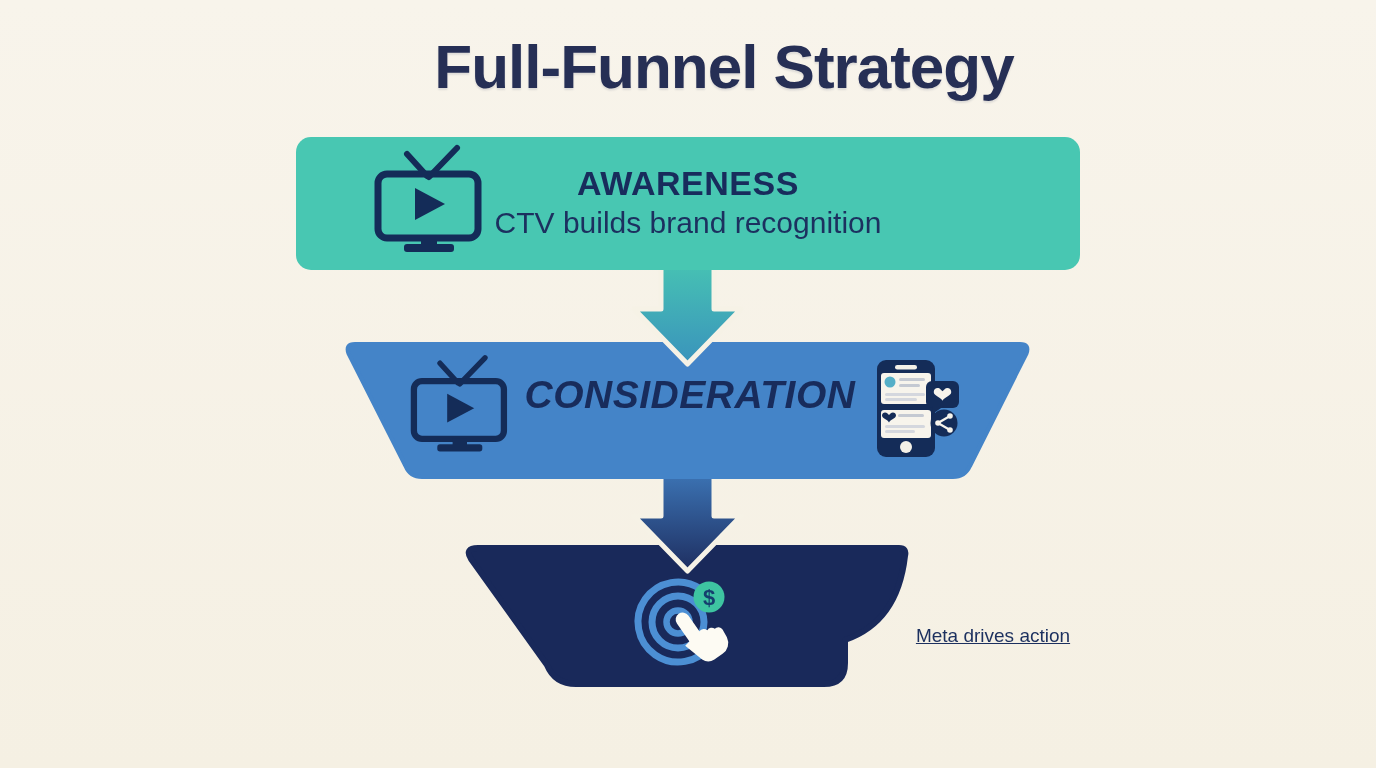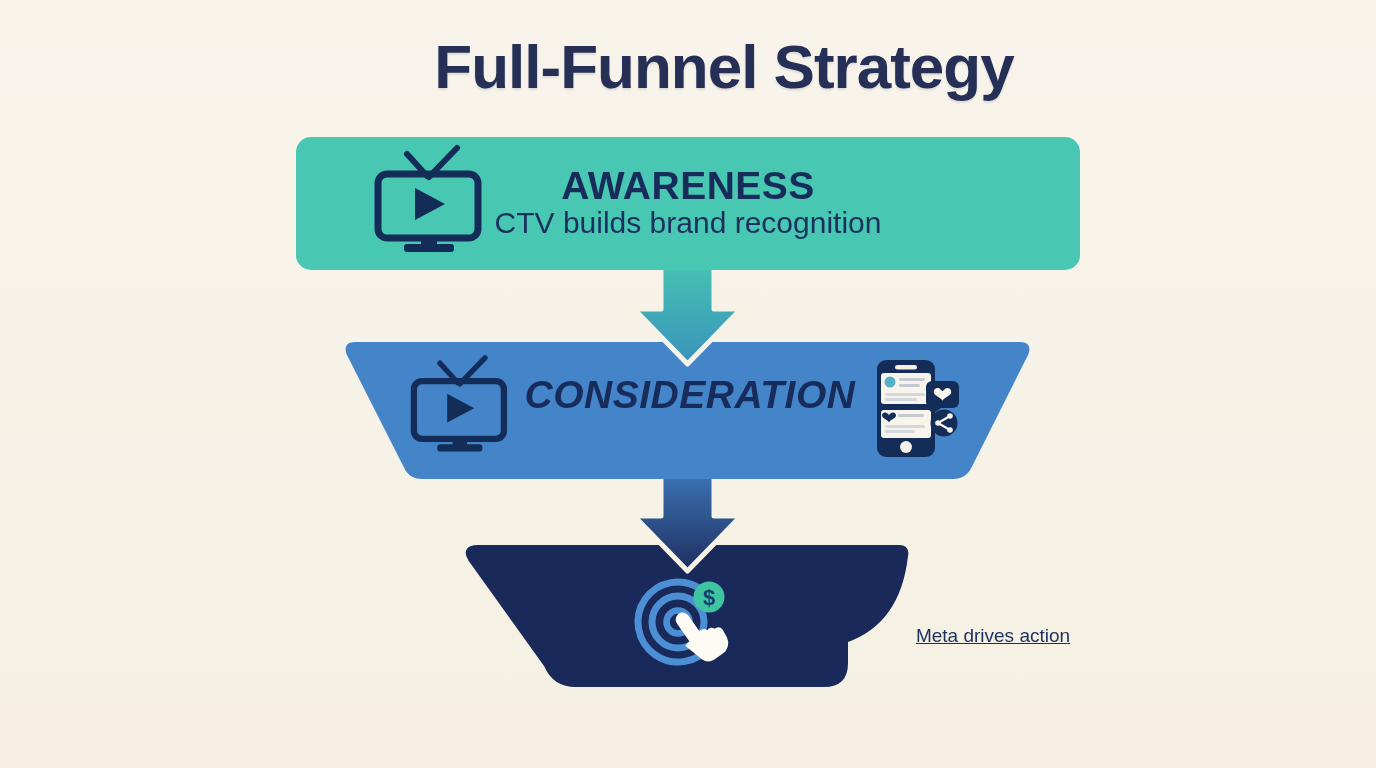--- a/index.html
+++ b/index.html
@@ -11,21 +11,21 @@
   }
   .canvas{position:absolute;inset:0;width:1376px;height:768px;}
   .shapes{position:absolute;left:0;top:0;}
   .txt{position:absolute;transform:translateX(-50%);text-align:center;white-space:nowrap;color:#1B2D5B;line-height:1;}
   .page-title{
     top:36px;left:688px;font-size:62px;font-weight:bold;color:#262F55;
     letter-spacing:-1px;text-shadow:0 2px 2px rgba(30,40,80,0.12);margin-left:36px;
   }
   .stage-title{font-weight:bold;letter-spacing:0.5px;color:#182C5C;}
   .stage-sub{font-weight:normal;color:#1C305F;}
-  .t-aw{top:166px;left:688px;font-size:39px;}
+  .t-aw{top:166px;left:688px;font-size:34px;}
   .s-aw{top:208px;left:688px;font-size:30px;}
   .t-co{top:375px;left:690px;font-size:39px;font-style:italic;}
   .s-co{top:416px;left:688px;font-size:31px;}
   .t-cv{top:585px;left:993px;font-size:37px;}
   .s-cv{top:626px;left:993px;font-size:19px;text-decoration:underline;}
 </style>
 </head>
 <body>
 
 <div class="canvas">

